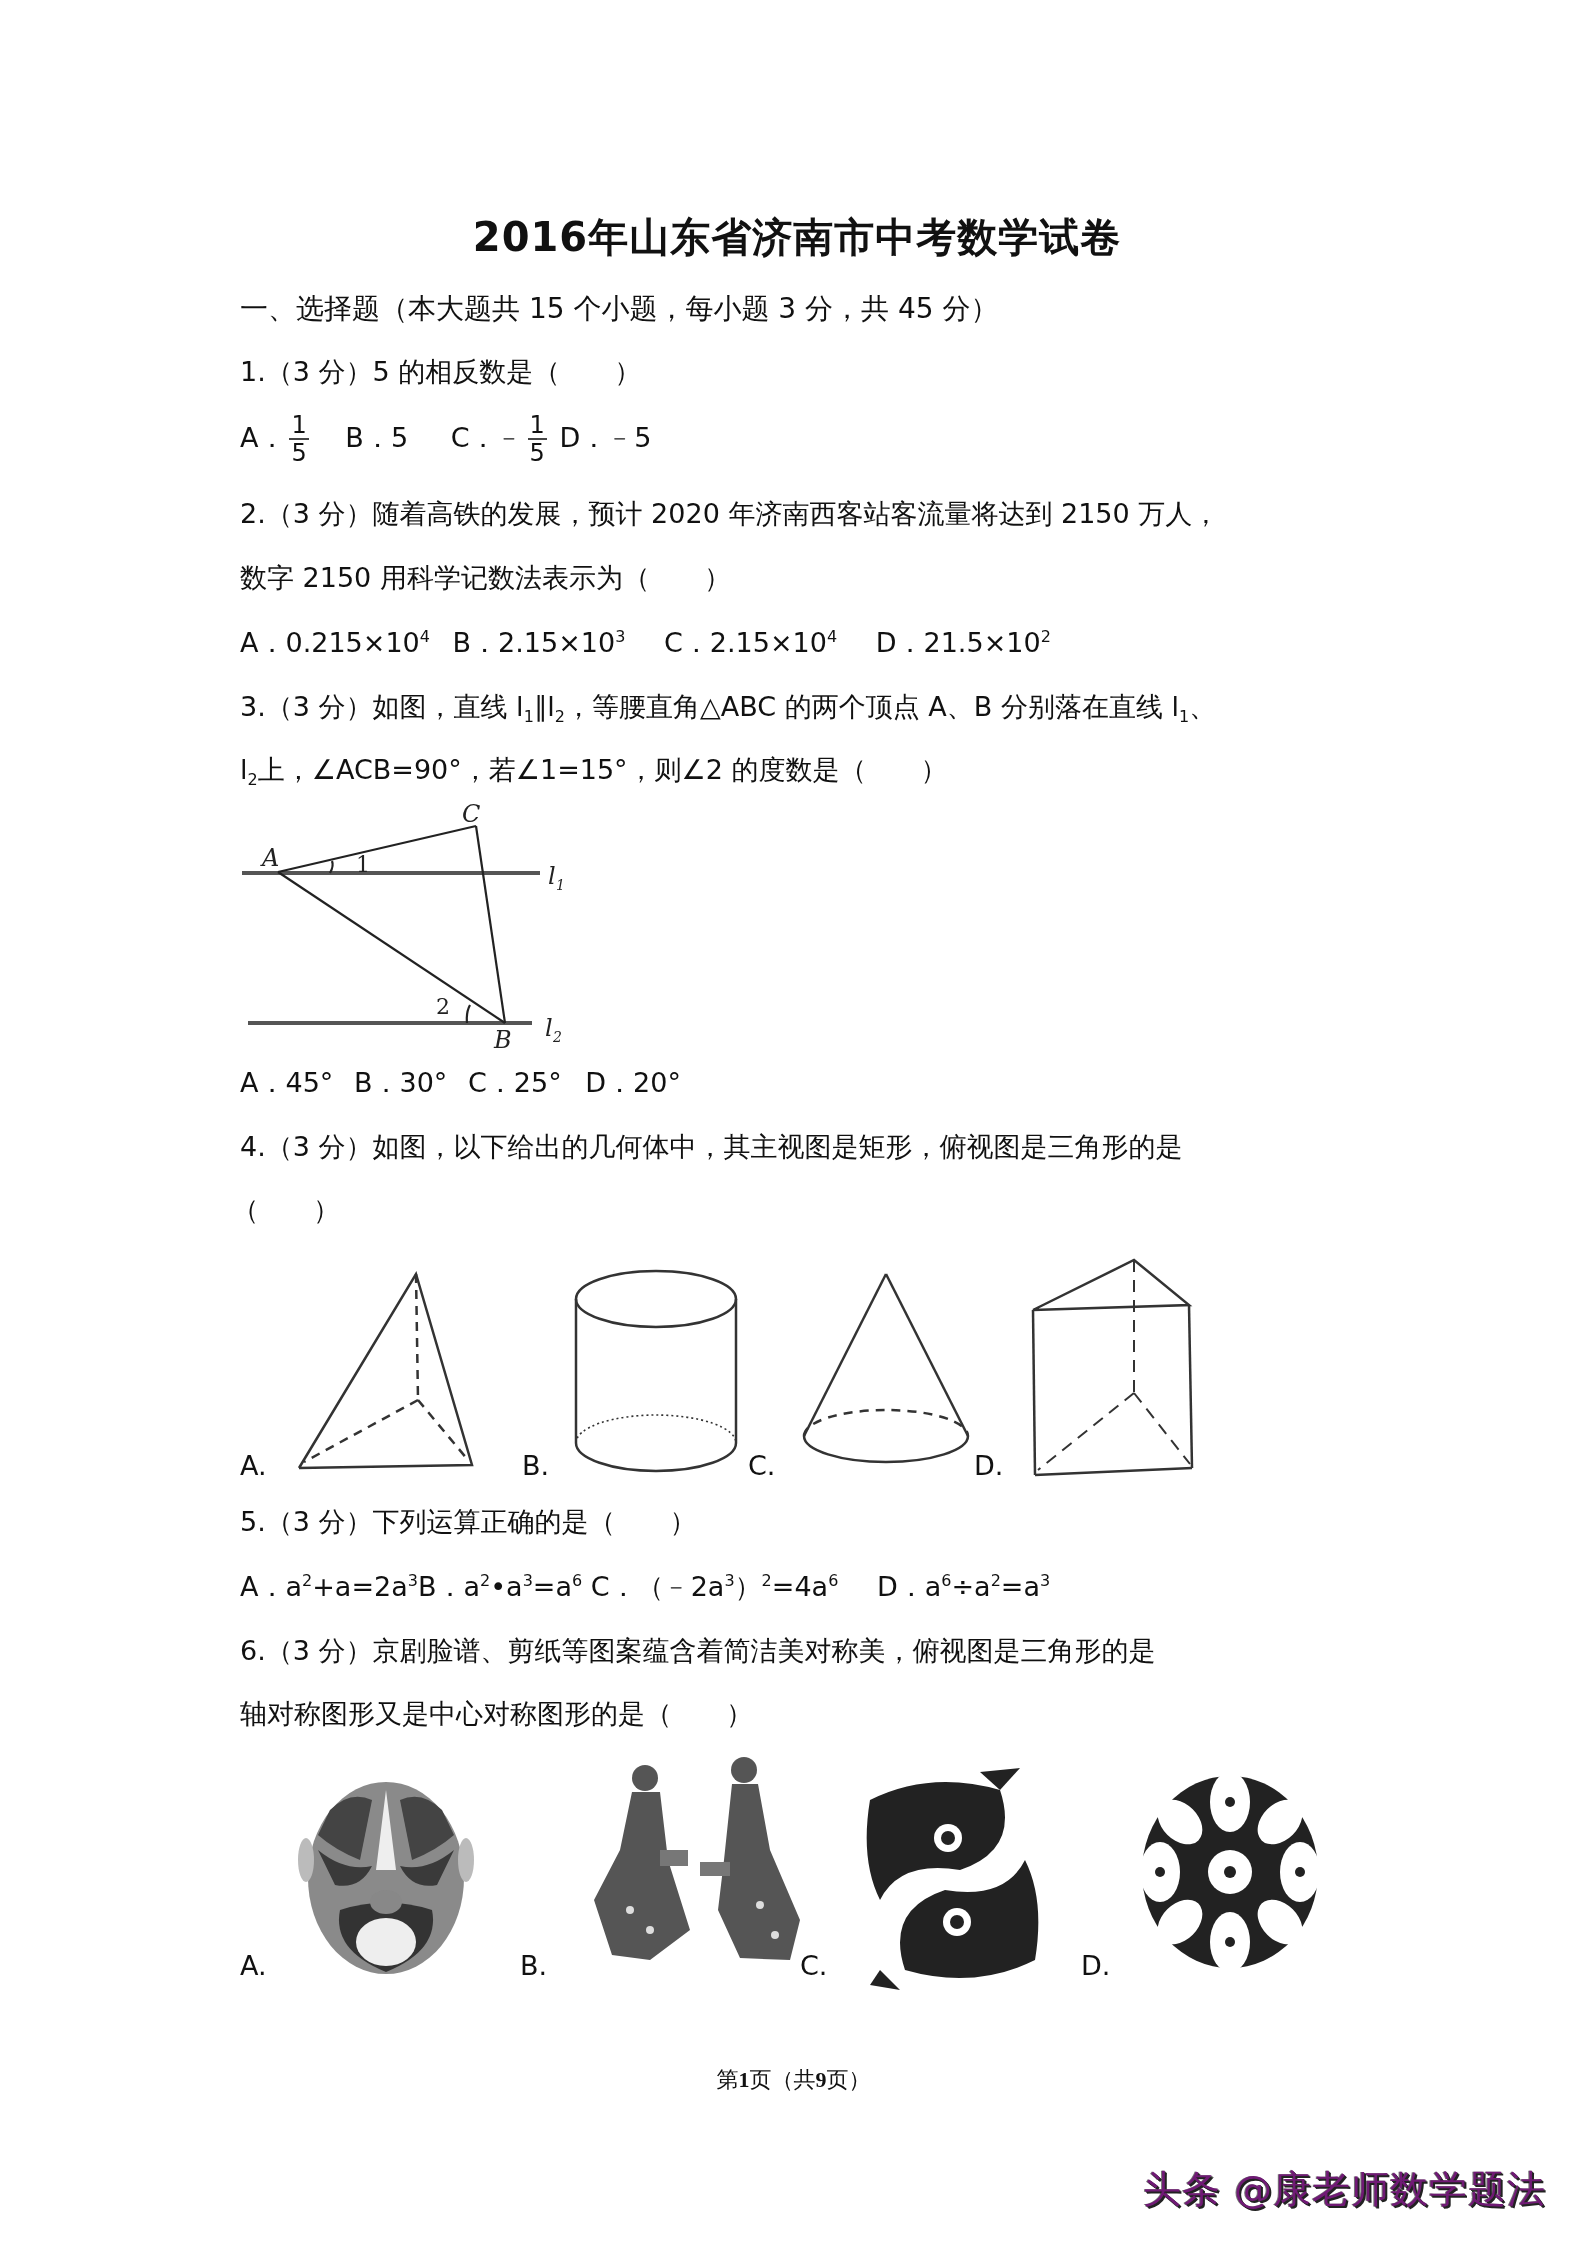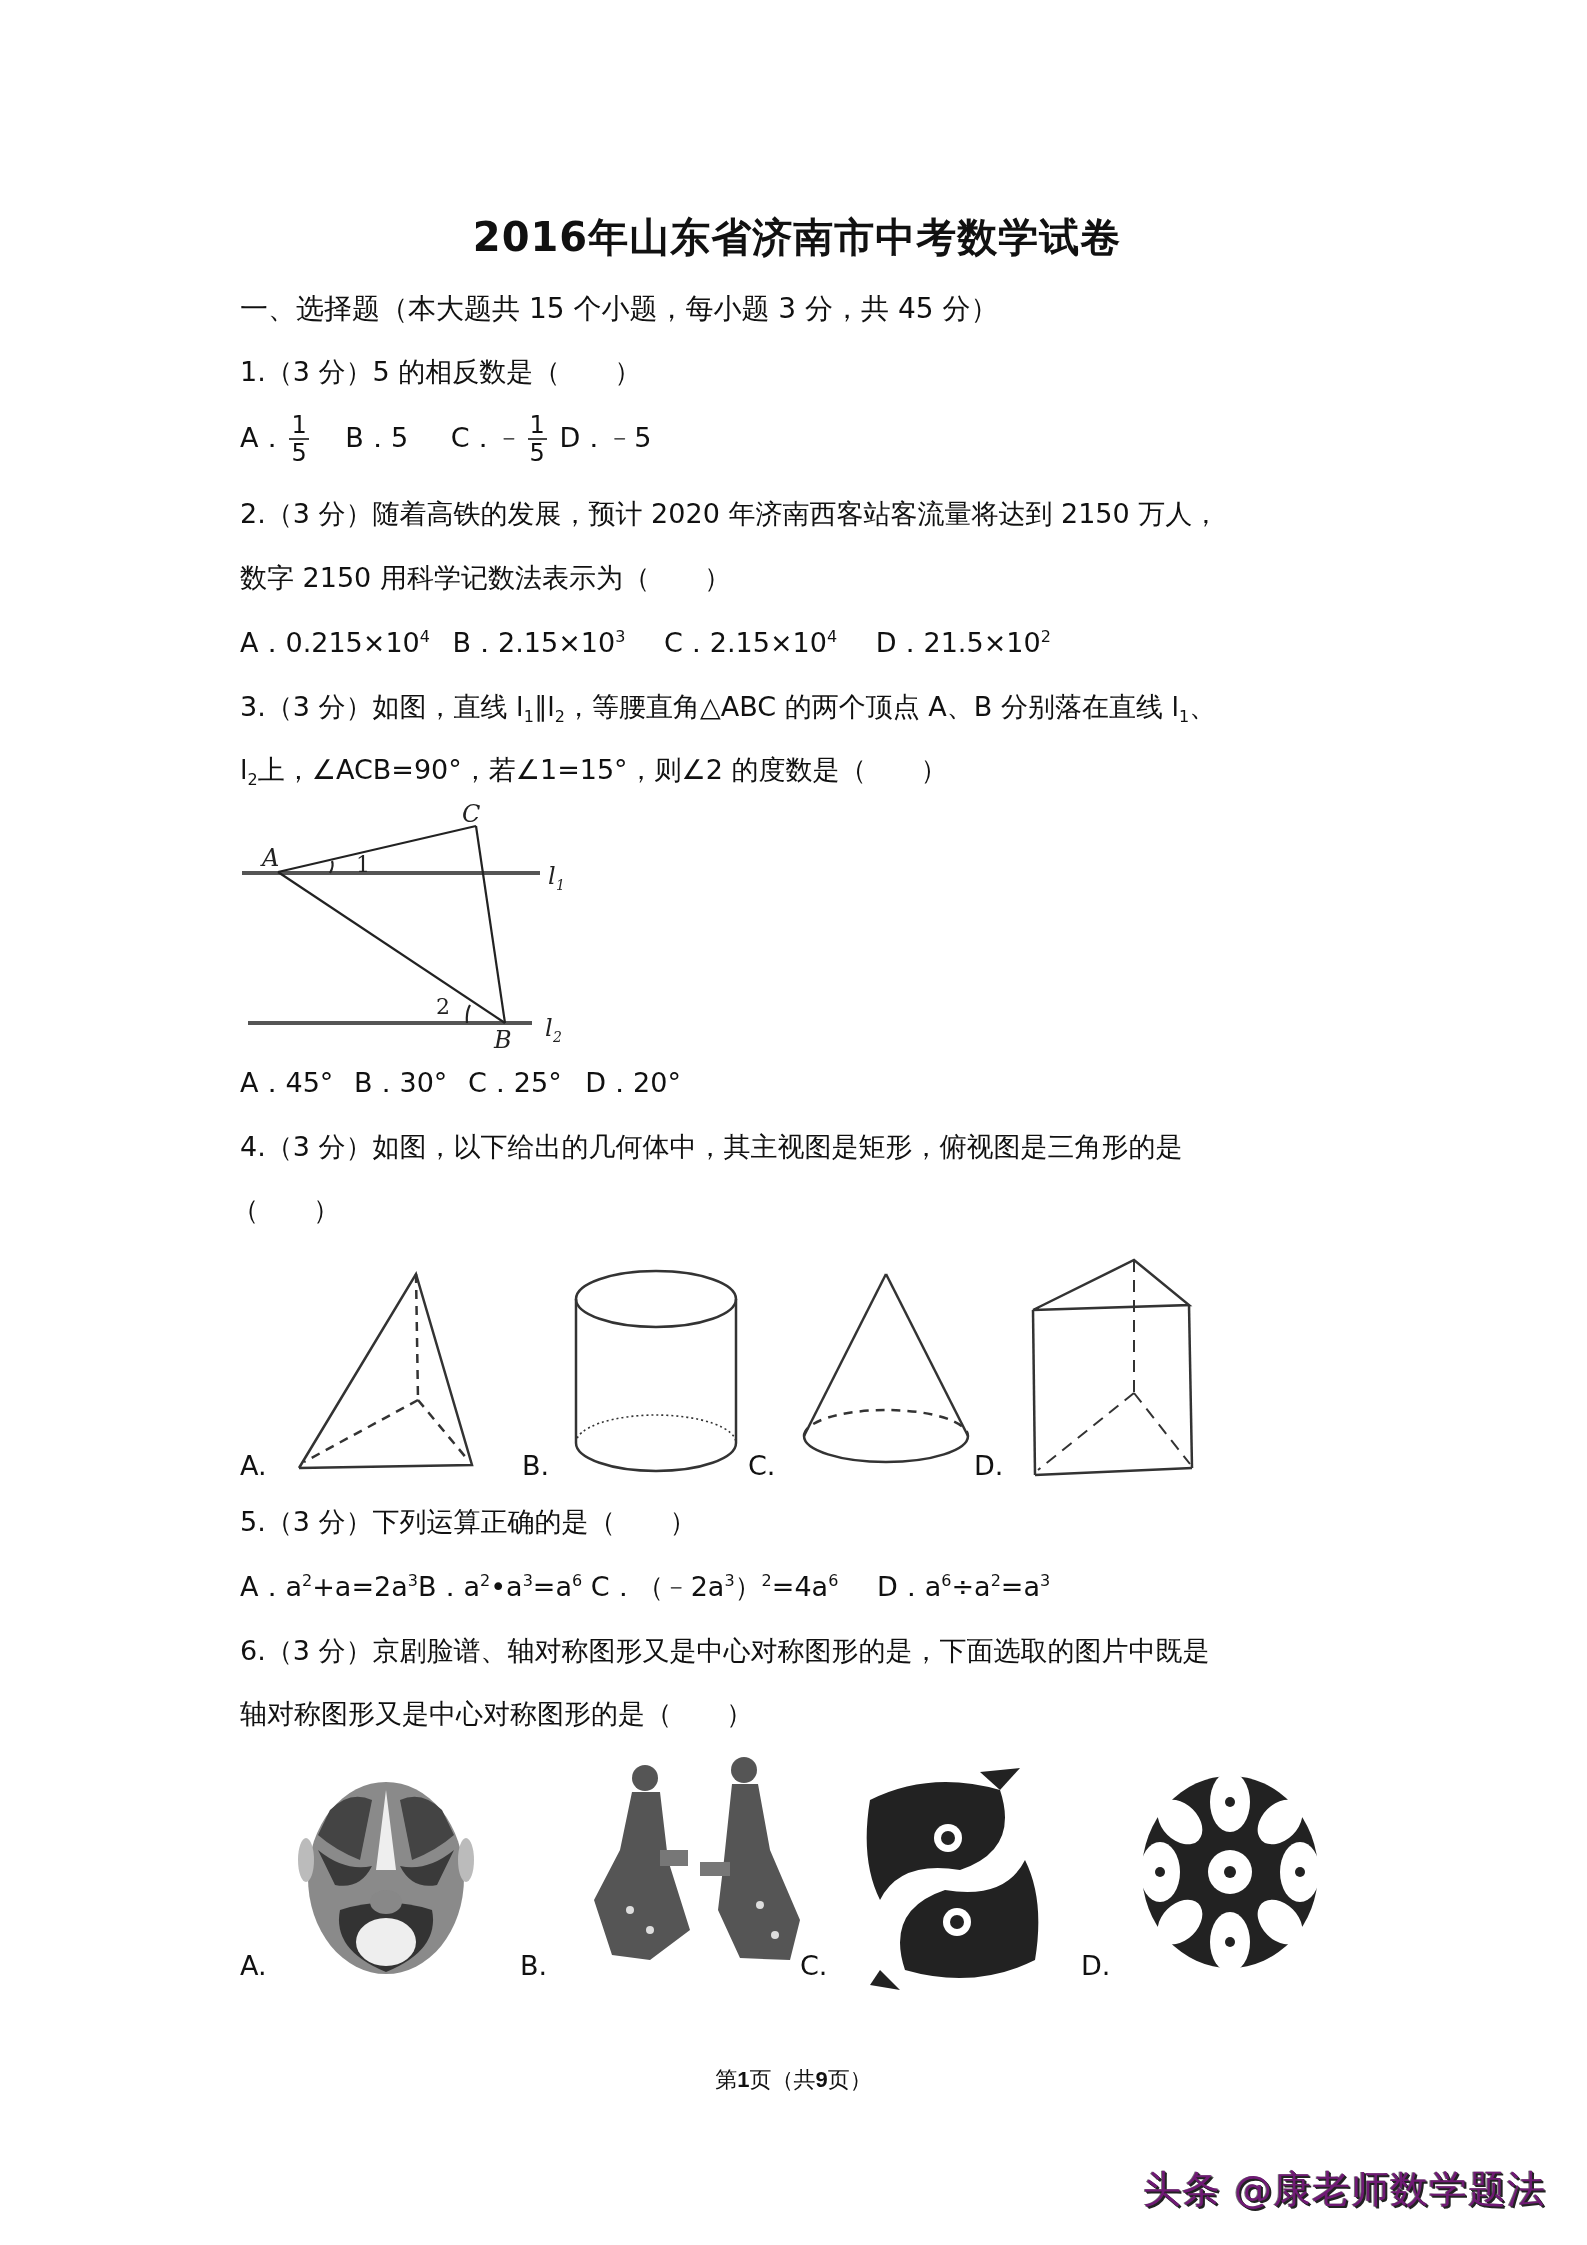--- a/index.html
+++ b/index.html
@@ -9,21 +9,21 @@
   .title { left:0; width:1594px; top:210px; text-align:center; font-size:40px; font-weight:bold; letter-spacing:1px; }
   .section { left:240px; top:290px; font-size:28px; font-weight:normal; }
   .line { left:240px; font-size:27px; line-height:34px; }
   .opt { display:inline-block; }
   .frac { display:inline-flex; flex-direction:column; align-items:center; vertical-align:middle; font-size:24px; line-height:26px; margin:0 4px; }
   .frac .num { border-bottom:2px solid #444; padding:0 2px; }
   .frac .den { }
   sup { font-size:16px; vertical-align:super; line-height:0; }
   sub { font-size:16px; vertical-align:sub; line-height:0; }
   .figlabel { font-size:27px; }
-  .footer { left:0; width:1587px; top:2065px; text-align:center; font-size:22px; font-family:Liberation Sans, sans-serif; }
+  .footer { left:0; width:1587px; top:2065px; text-align:center; font-size:22px; font-family:Liberation Serif, serif; }
   .footer b { font-weight:bold; }
   .watermark { left:1143px; top:2164px; font-size:38px; color:#701a75;
                text-shadow: 2px 2px 0 #222, 1px 1px 0 #333, -1px 0 0 #777; letter-spacing:1px; }
   svg { position:absolute; overflow:visible; }
 </style>
 </head>
 <body>
 
 <div class="abs title">2016年山东省济南市中考数学试卷</div>
 <div class="abs section">一、选择题（本大题共 15 个小题，每小题 3 分，共 45 分）</div>
@@ -155,21 +155,21 @@
 <div class="abs line" style="top:1505px">
   <span>5.</span><span>（3 分）</span><span>下列运算正确的是（　　）</span>
 </div>
 <div class="abs line" style="top:1570px">
   <span class="opt"><span>A．</span><span>a</span><sup>2</sup><span>+a=2a</span><sup>3</sup></span><span class="opt"><span>B．</span><span>a</span><sup>2</sup><span>•a</span><sup>3</sup><span>=a</span><sup>6</sup></span>
   <span class="opt"><span>C．</span><span>（﹣2a</span><sup>3</sup><span>）</span><sup>2</sup><span>=4a</span><sup>6</sup></span>
   <span class="opt" style="margin-left:30px"><span>D．</span><span>a</span><sup>6</sup><span>÷a</span><sup>2</sup><span>=a</span><sup>3</sup></span>
 </div>
 
 <div class="abs line" style="top:1634px">
-  <span>6.</span><span>（3 分）</span><span>京剧脸谱、轴对称图形又是中心对称图形的是，下面选取的图片中既是</span>
+  <span>6.</span><span>（3 分）</span><span>京剧脸谱、剪纸等图案蕴含着简洁美对称美，俯视图是三角形的是</span>
 </div>
 <div class="abs line" style="top:1697px">轴对称图形又是中心对称图形的是（　　）</div>
 
 <svg style="left:0;top:0" width="1587" height="2245">
 
   <g>
     <ellipse cx="386" cy="1878" rx="78" ry="96" fill="#8a8a8a"></ellipse>
     <ellipse cx="306" cy="1860" rx="8" ry="22" fill="#bbb"></ellipse>
     <ellipse cx="466" cy="1860" rx="8" ry="22" fill="#bbb"></ellipse>
     <path d="M330 1810 Q350 1790 372 1800 L360 1860 Q335 1850 318 1835 Z" fill="#444"></path>

